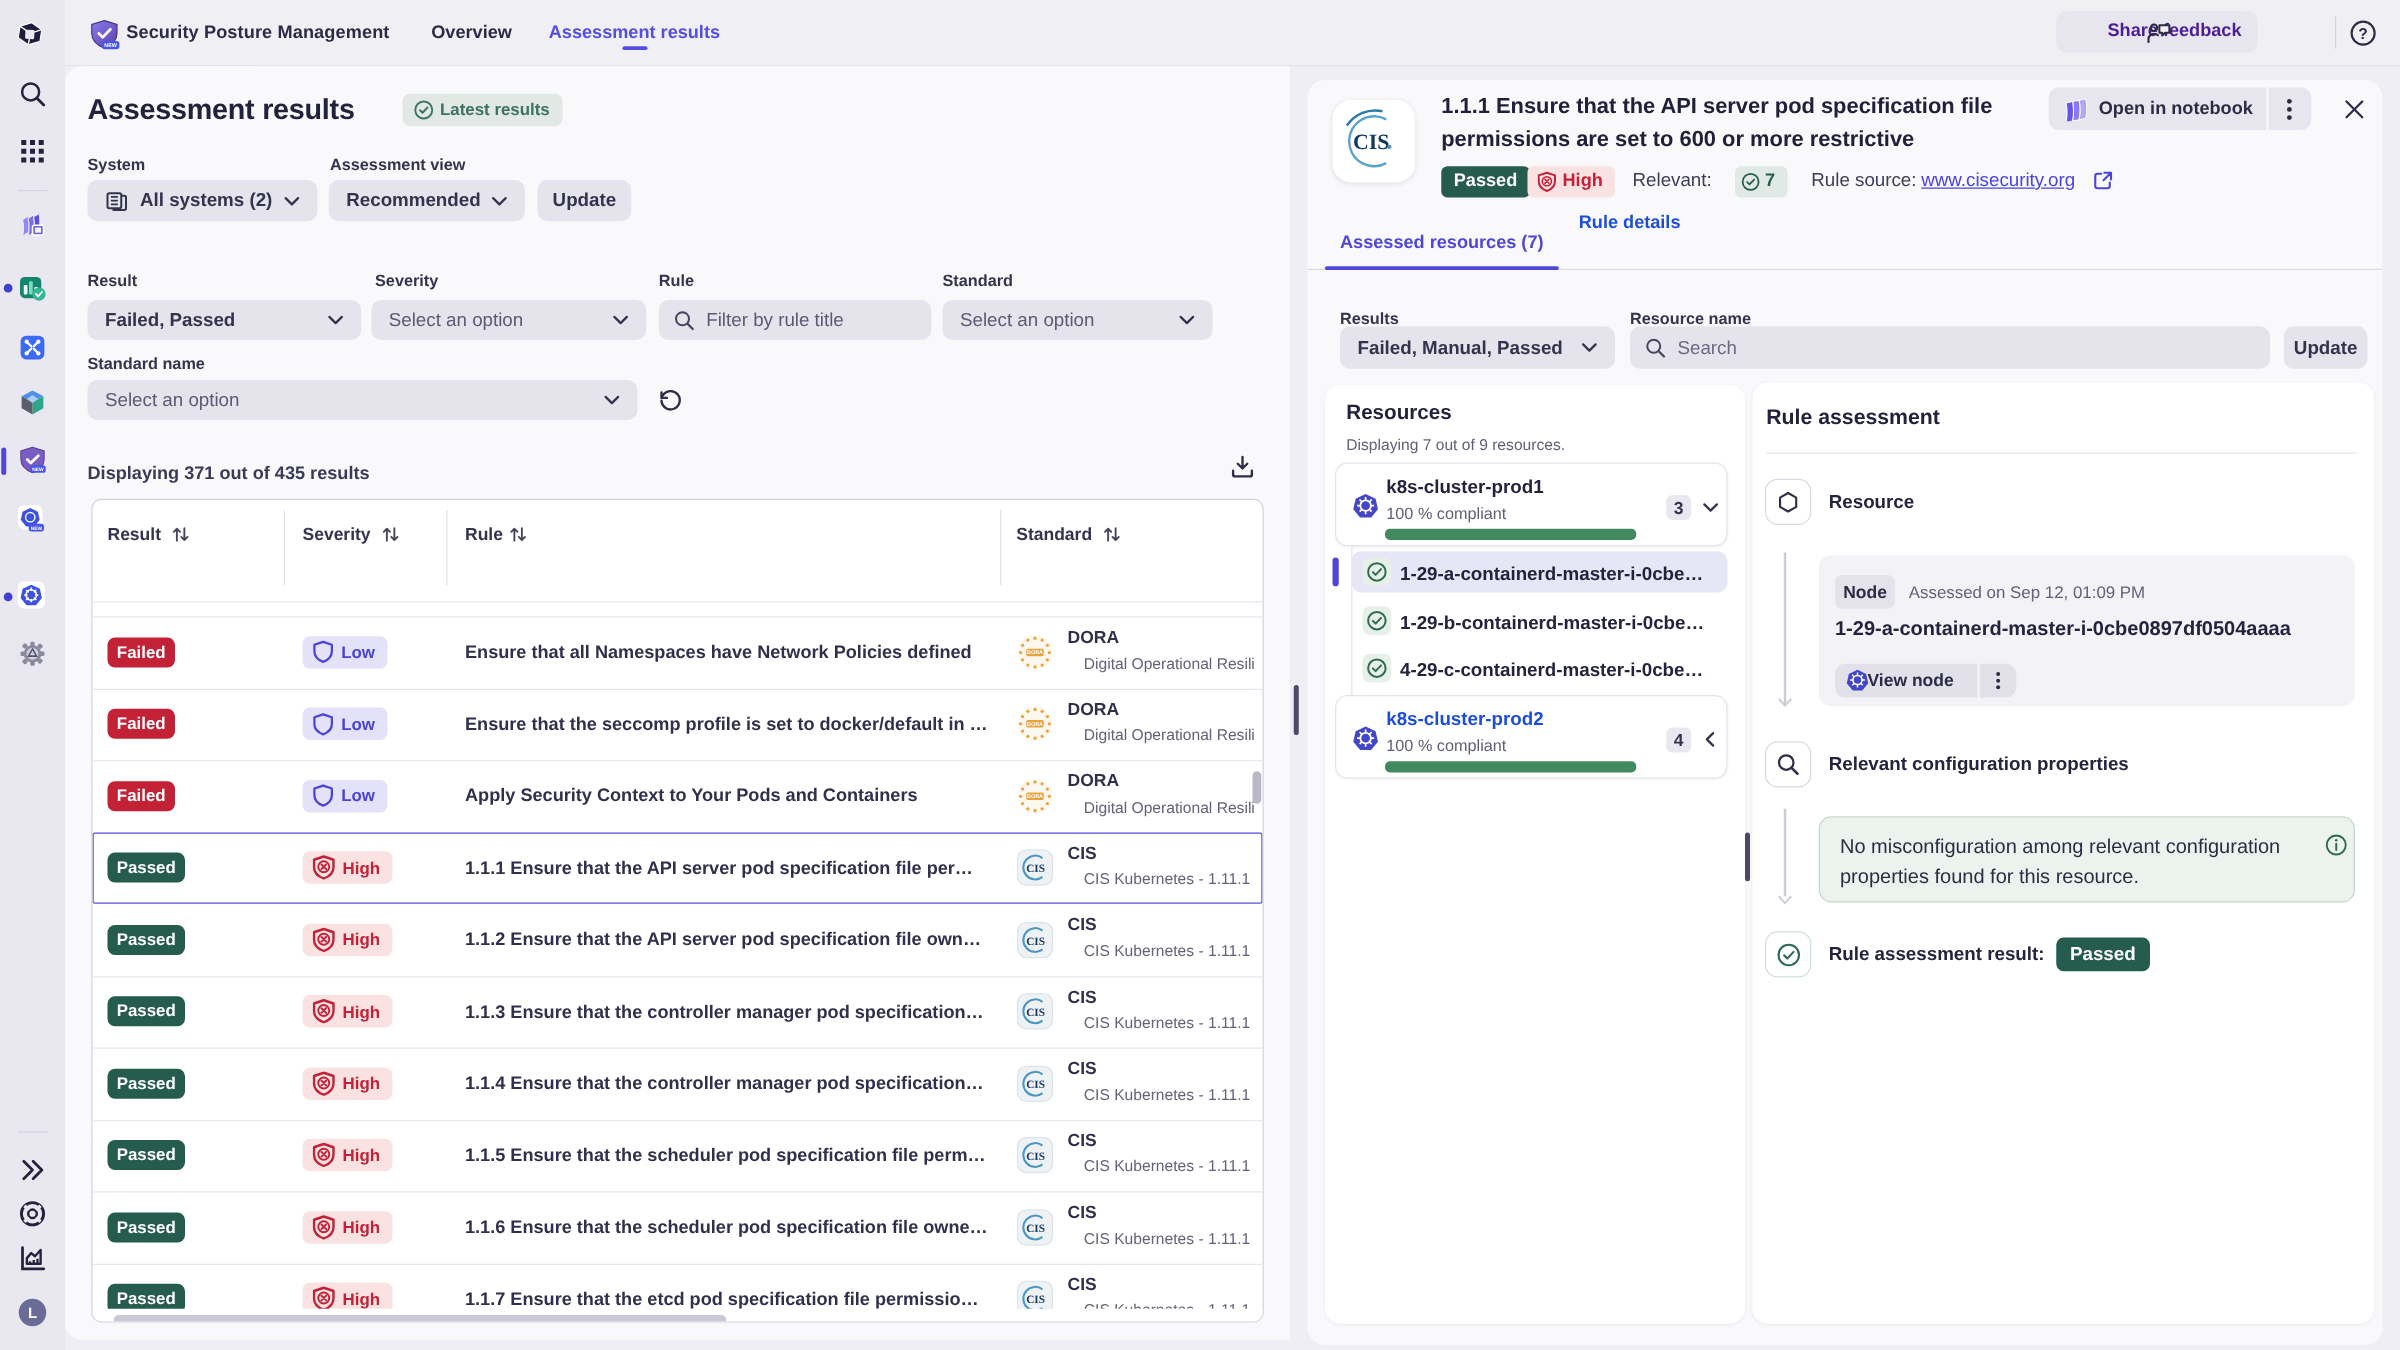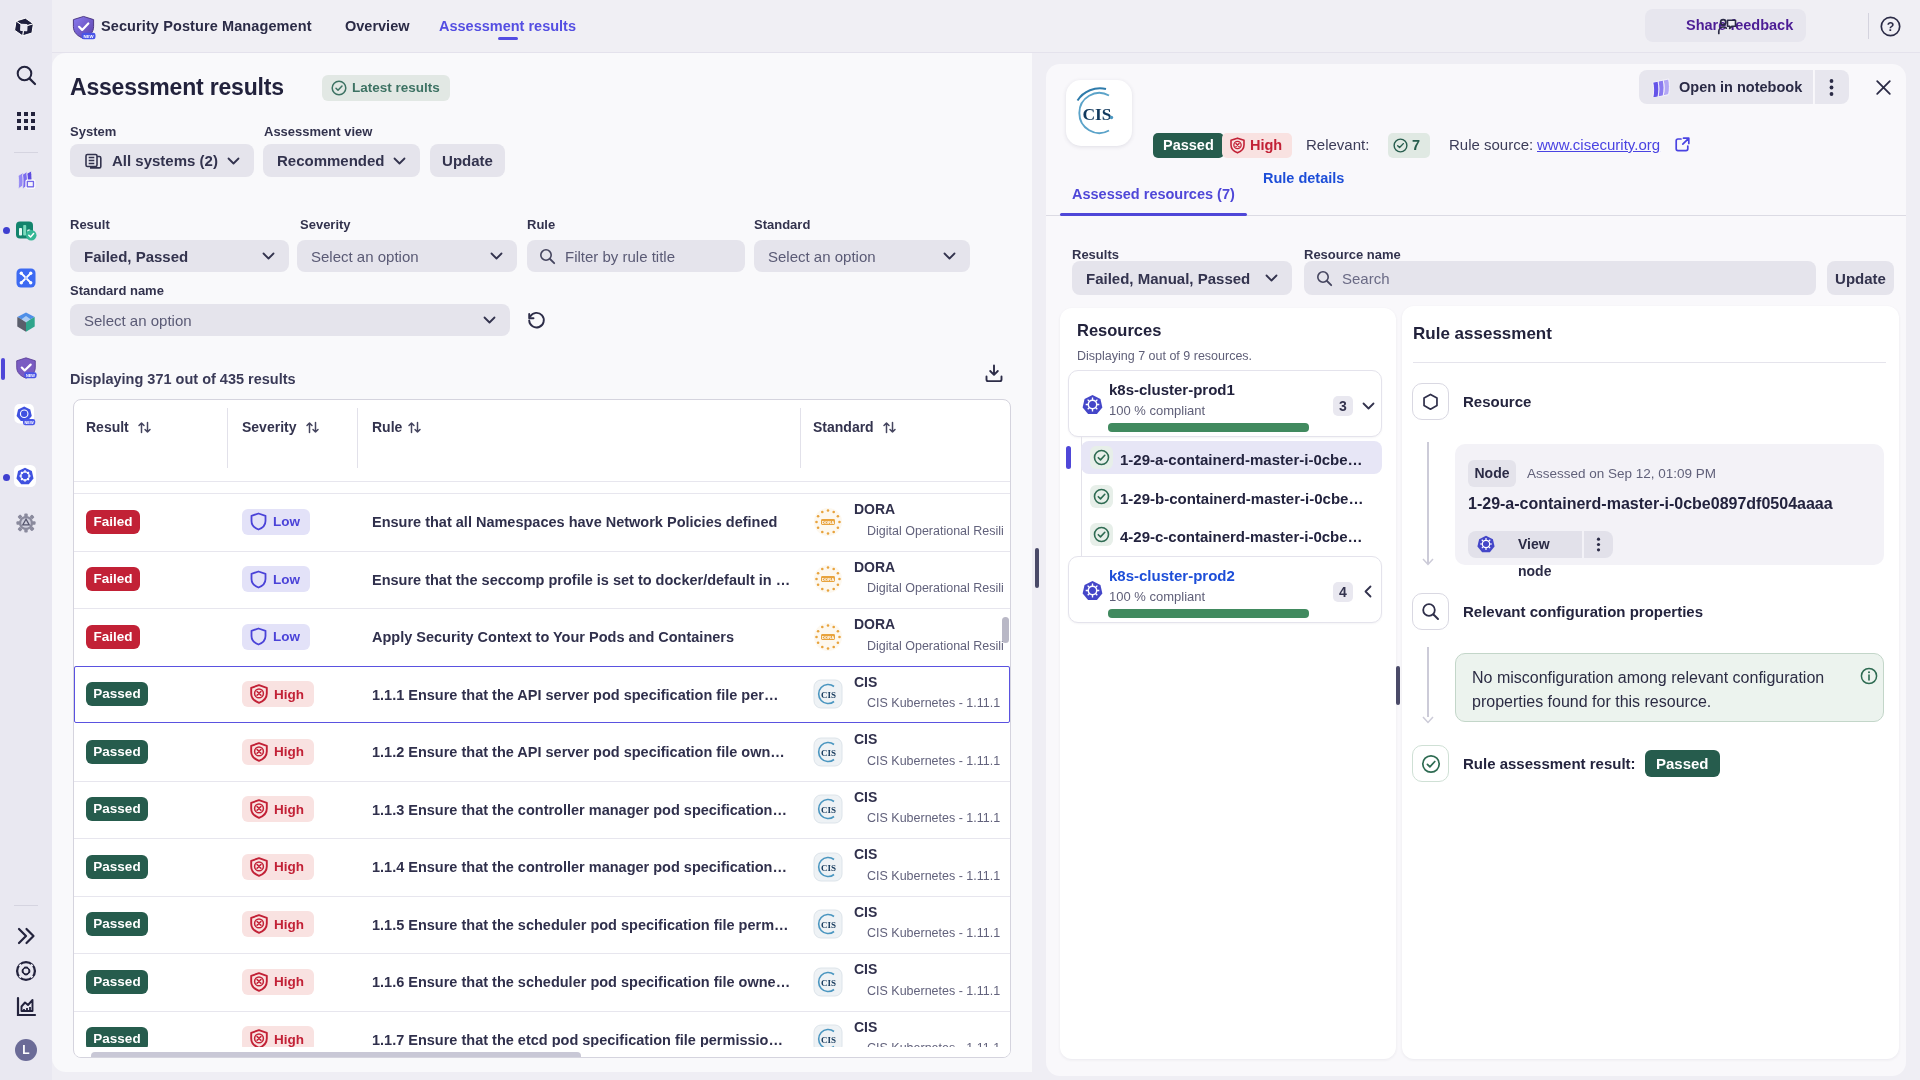--- a/index.html
+++ b/index.html
@@ -508,20 +508,21 @@
 </div>
 <div id="rightpanel" class="abs">
   <div class="abs" style="left:20px;top:16px;width:66px;height:66px;background:#fff;border-radius:15px;box-shadow:0 1px 4px rgba(40,40,70,.12)">
     <svg width="66" height="66" viewBox="0 0 66 66">
       <path d="M43 15.5 A20 20 0 1 0 43 50.5" fill="none" stroke="#5ba3c9" stroke-width="1.9"></path>
       <path d="M40 9 A27 27 0 0 0 11.5 20.5" fill="none" stroke="#2e7bab" stroke-width="2"></path>
       <text x="31" y="39.5" font-family="Liberation Serif, serif" font-size="17.5" font-weight="bold" fill="#123a5e" text-anchor="middle">CIS</text>
       <circle cx="45.5" cy="37.5" r="1.7" fill="#4a96c0"></circle>
     </svg>
   </div>
+  <div class="abs rp-title" style="left:107px;top:7px">1.1.1 Ensure that the API server pod specification file<br>permissions are set to 600 or more restrictive</div>
   <div class="abs" style="left:107px;top:69px;height:25px;background:#265c4d;border-radius:5px;color:#fff;font-size:14.5px;font-weight:700;line-height:25px;padding:0 10px">Passed</div>
   <div class="abs" style="left:176px;top:69px;height:25px;background:#f9e2e1;border-radius:5px;color:#c22136;font-size:14.5px;font-weight:700;line-height:25px;padding:0 10px 0 28px">High
     <svg class="abs" style="left:8px;top:4px" width="15" height="17" viewBox="0 0 18 20">
         <path d="M9 1.2 L16.8 3.8 V9.5 c0 4.6-3.2 7.6-7.8 9.3 C4.4 17.1 1.2 14.1 1.2 9.5 V3.8 Z" fill="none" stroke="#c22136" stroke-width="1.9" stroke-linejoin="round"></path>
         <circle cx="9" cy="9.4" r="4.4" fill="none" stroke="#c22136" stroke-width="1.5"></circle>
         <path d="M7.1 7.5 l3.8 3.8 M10.9 7.5 l-3.8 3.8" stroke="#c22136" stroke-width="1.6" stroke-linecap="round"></path>
       </svg>
   </div>
   <div class="abs" style="left:260px;top:72px;font-size:15px;font-weight:500;color:#3c3c58">Relevant:</div>
   <div class="abs" style="left:342px;top:69px;width:42px;height:25px;background:#e0e9e3;border-radius:5px;color:#265c4d;font-size:14.5px;font-weight:700;line-height:25px;padding-left:24px">7
@@ -646,21 +647,21 @@
       </div>
     <div class="stephead" style="left:61px;top:87px">Resource</div>
     <div class="abs" style="left:25px;top:136px;width:1.5px;height:122px;background:#cccbd8"></div>
     <svg class="abs" style="left:20px;top:252px" width="12" height="8" viewBox="0 0 12 8">
         <path d="M1 1 L6 6.5 L11 1" fill="none" stroke="#cccbd8" stroke-width="1.5"></path>
       </svg>
     <div class="abs" style="left:53px;top:138px;width:429px;height:121px;background:#f3f2f7;border-radius:10px">
       <div class="abs" style="left:13px;top:16px;width:48px;height:27px;background:#e4e3eb;border-radius:6px;font-size:14px;font-weight:600;color:#2b2b46;text-align:center;line-height:27px">Node</div>
       <div class="abs" style="left:72px;top:22px;font-size:13.5px;color:#61617a">Assessed on Sep 12, 01:09 PM</div>
       <div class="abs" style="left:13px;top:51px;font-size:16px;font-weight:700;color:#23233e">1-29-a-containerd-master-i-0cbe0897df0504aaaa</div>
-      <div class="abs" style="left:13px;top:87px;width:114px;height:27px;background:#e2e1ea;border-radius:8px 0 0 8px;font-size:14px;font-weight:700;color:#2b2b46;line-height:27px;padding-left:50px">View node
+      <div class="abs" style="left:13px;top:87px;width:114px;height:27px;background:#e2e1ea;border-radius:8px 0 0 8px;font-size:14px;font-weight:700;color:#2b2b46;line-height:27px;padding-left:26px">View node
         <div class="abs" style="left:8px;top:3px"><svg width="20" height="20" viewBox="0 0 24 24">
               <path d="M12 2.2 l8.3 4 2 8.8 -5.7 7 h-9.2 L1.7 15 l2-8.8 Z" fill="#4446c8"></path>
               <circle cx="12" cy="12" r="4.4" fill="none" stroke="#fff" stroke-width="1.5"></circle>
               <g stroke="#fff" stroke-width="1.4">
                 <path d="M12 4.8 v3 M12 16.2 v3 M4.9 12 h3 M16.1 12 h3 M6.9 6.9 l2.2 2.2 M14.9 14.9 l2.1 2.1 M17.1 6.9 l-2.2 2.2 M9.1 14.9 l-2.1 2.1"></path>
               </g>
             </svg></div>
       </div>
       <div class="abs" style="left:128.5px;top:87px;width:29px;height:27px;background:#e2e1ea;border-radius:0 8px 8px 0">
         <svg class="abs" style="left:12px;top:6px" width="5" height="15" viewBox="0 0 5 15">

